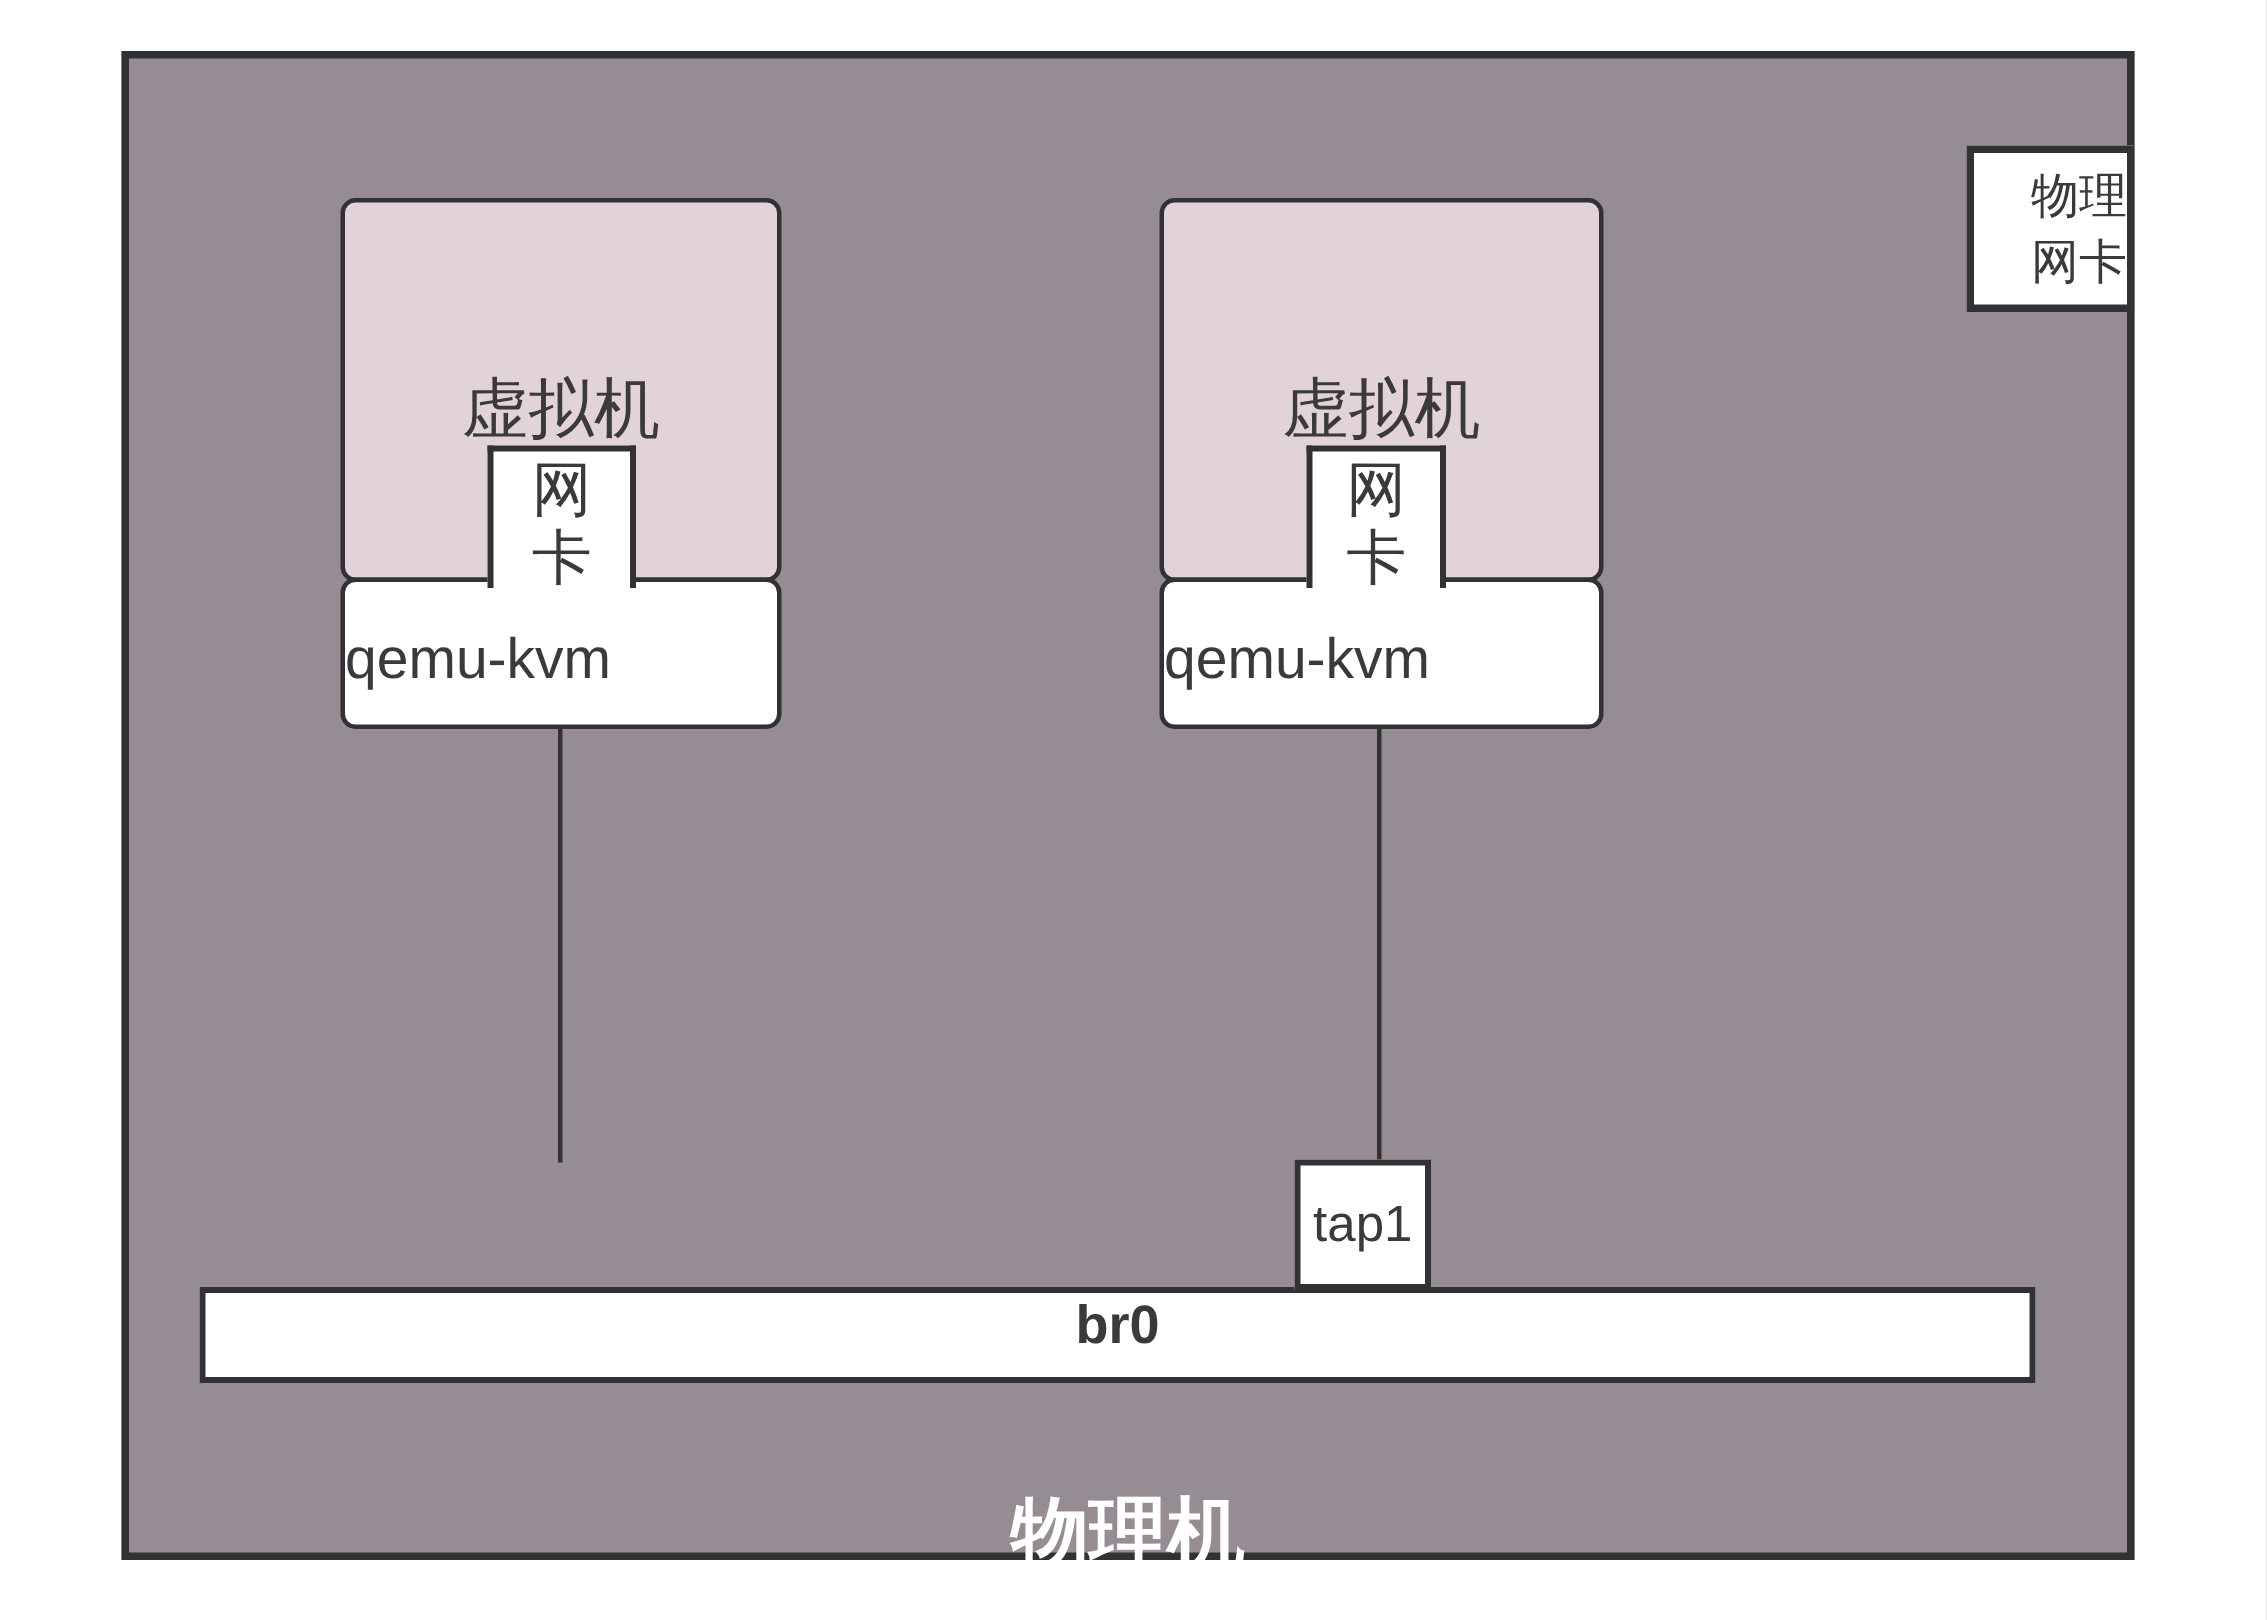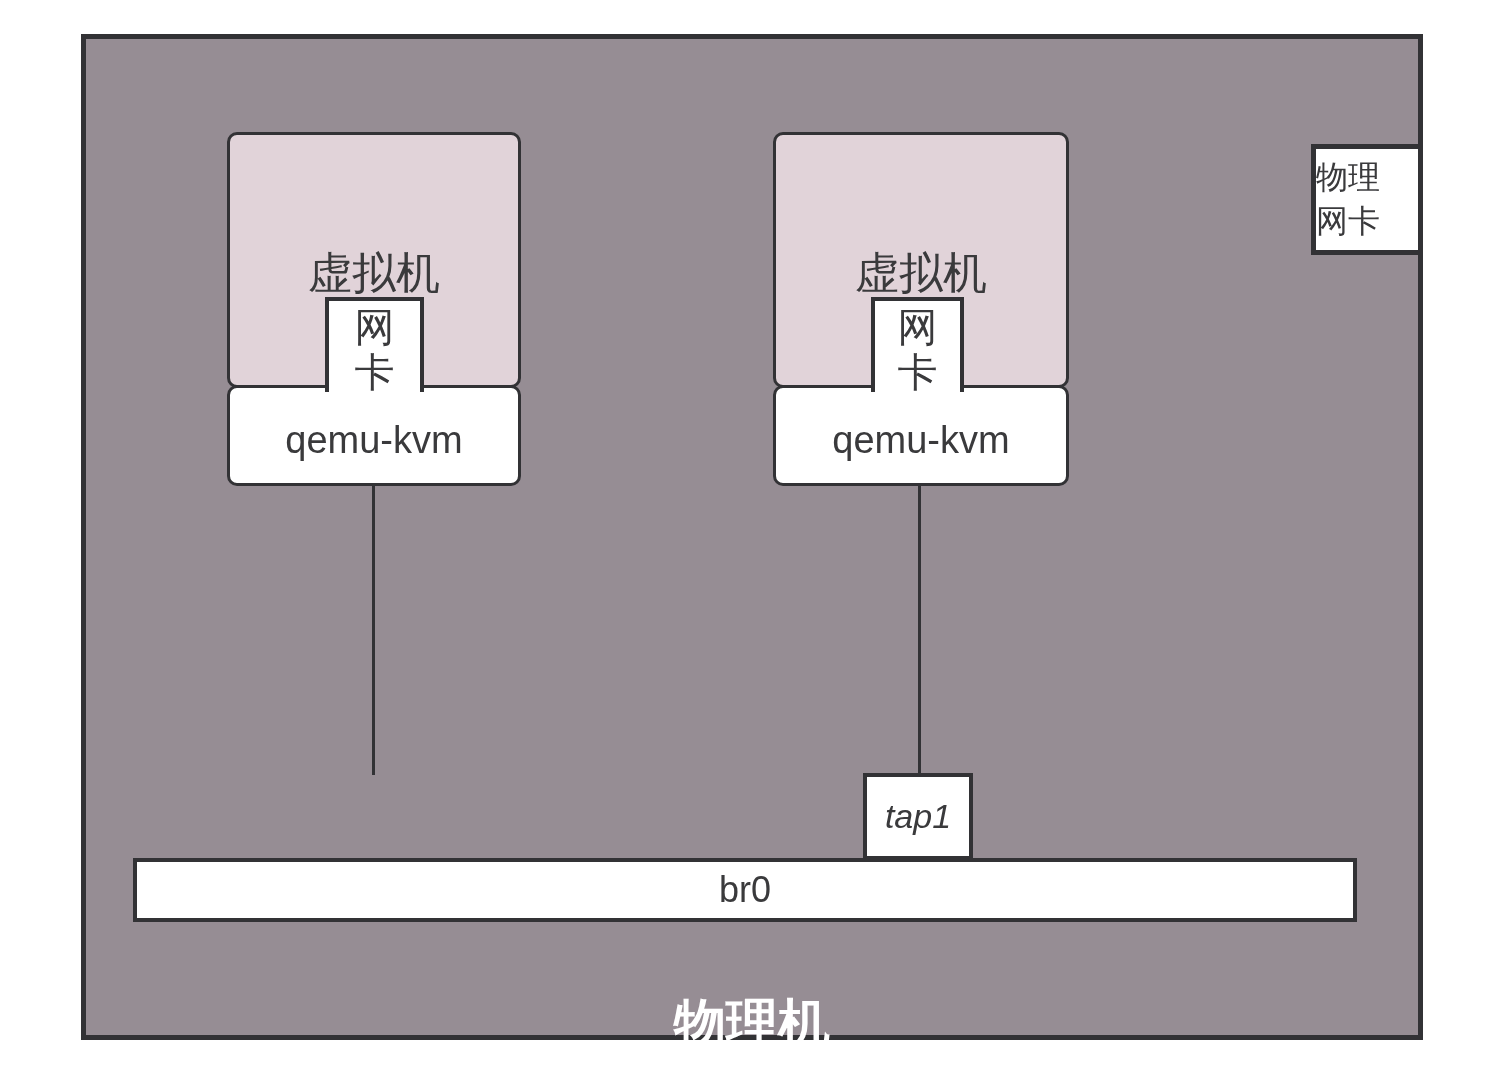--- a/index.html
+++ b/index.html
@@ -47,21 +47,20 @@
     line-height: 1.2;
     color: var(--text);
   }
   .qemu-box {
     background: var(--box-bg);
     border: 3px solid var(--border);
     border-radius: 10px;
     z-index: 2;
     display: flex;
     align-items: center;
-    justify-content: center;
     padding-top: 10px;
     font-size: 38px;
     color: var(--text);
   }
   .nic-box {
     background: var(--box-bg);
     border: 4px solid var(--border);
     border-bottom: none;
     z-index: 3;
     display: flex;
@@ -85,37 +84,37 @@
     align-items: center;
     justify-content: center;
     font-size: 34px;
     color: var(--text);
   }
   .bridge-bar {
     background: var(--box-bg);
     border: 4px solid var(--border);
     z-index: 3;
     display: flex;
-    align-items: center;
+    align-items: flex-start;
     justify-content: center;
     font-size: 36px;
     color: var(--text);
+    font-weight: bold;
   }
   .phys-nic {
     background: var(--box-bg);
     border: 5px solid var(--border);
     z-index: 2;
     display: flex;
     flex-direction: column;
-    align-items: flex-start;
+    align-items: flex-end;
     justify-content: center;
     font-size: 32px;
     line-height: 1.35;
     color: var(--text);
-    margin-top: 47px;
   }
   .host-label {
     left: 81px; top: 997px;
     width: 1342px;
     text-align: center;
     font-size: 52px;
     font-weight: bold;
     line-height: 1;
     color: var(--host-label-text);
     z-index: 5;
@@ -125,21 +124,21 @@
   .vm1   { left: 227px; top: 132px; width: 294px; height: 256px; }
   .qemu1 { left: 227px; top: 385px; width: 294px; height: 101px; }
   .nic1  { left: 325px; top: 297px; width: 99px;  height: 95px;  }
   .line1 { left: 372px; top: 484px; height: 291px; }
   .tap0  { left: 308px; top: 773px; width: 130px; height: 87px; }
 
   .vm2   { left: 773px; top: 132px; width: 296px; height: 256px; }
   .qemu2 { left: 773px; top: 385px; width: 296px; height: 101px; }
   .nic2  { left: 871px; top: 297px; width: 93px;  height: 95px;  }
   .line2 { left: 918px; top: 484px; height: 291px; }
-  .tap1  { left: 863px; top: 773px; width: 110px; height: 87px; font-style: italic; }
+  .tap1  { left: 863px; top: 773px; width: 91px; height: 87px; }
 
   .br0   { left: 133px; top: 858px; width: 1224px; height: 64px; }
   .pnic  { left: 1311px; top: 97px; width: 112px; height: 111px; }
 </style>
 </head>
 <body>
 
 <div class="page">
   <div class="host abs"></div>
 

